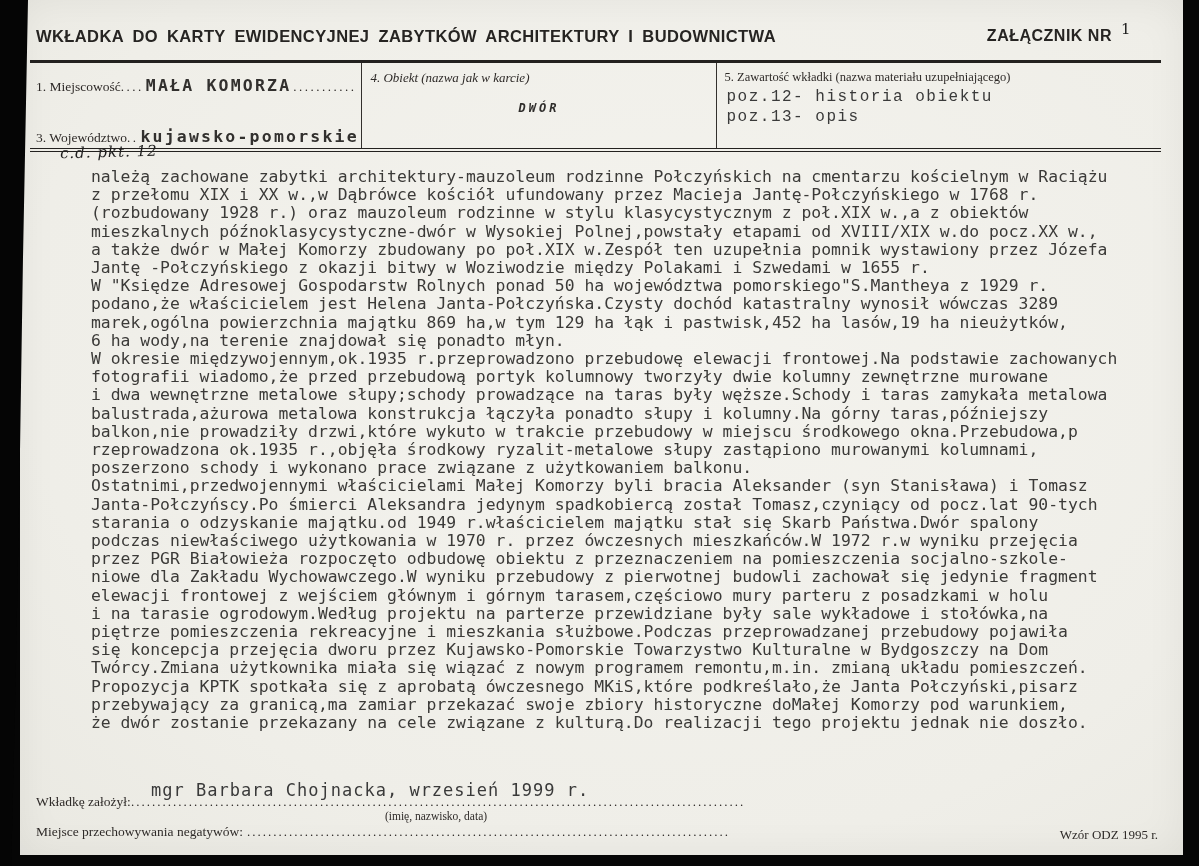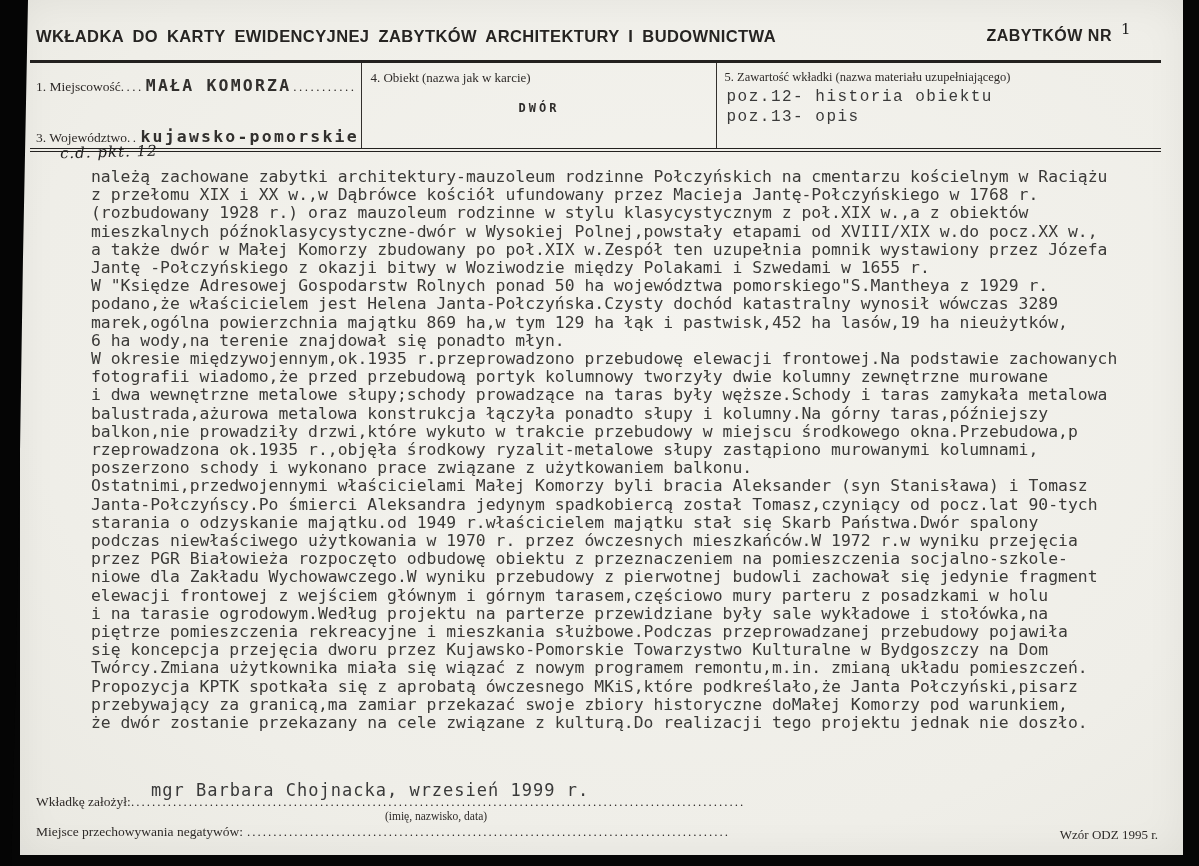--- a/index.html
+++ b/index.html
@@ -25,21 +25,21 @@
               font-size:16px;letter-spacing:.5px;color:#262422;}
   .attachment .hand-number{font-family:"DejaVu Serif", serif;font-weight:400;
               font-size:15px;position:relative;top:-7px;margin-left:9px;color:#1c1c1c;}
 
   
   .form-table{position:absolute;left:10px;top:60px;width:1131px;height:85px;
               border-top:3px solid #23211f;border-bottom:4px double #23211f;
               display:flex;}
   .col{position:relative;height:100%;box-sizing:border-box;}
   .col-location{width:29.3%;}
-  .col-object{width:31.4%;border-left:1.5px solid #33302d;border-right:1.5px solid #33302d;}
+  .col-object{width:31.4%;border-left:1.5px solid #33302d;border-right:1.5px solid #33302d;font-style:italic;}
   .col-contents{width:39.3%;}
   .field-row{position:absolute;left:6px;right:4px;display:flex;align-items:baseline;
              white-space:nowrap;overflow:hidden;}
   .field-row .flabel{font-size:13.5px;color:#2e2a28;flex:none;}
   .field-row .dots{font-size:13px;letter-spacing:2.5px;color:#2e2a28;flex:none;overflow:hidden;}
   .field-row .dots.fill{flex:1;}
   .field-row .fvalue{font-family:"DejaVu Sans Mono", monospace;font-weight:bold;
              font-size:16.5px;letter-spacing:2.2px;color:#32302e;flex:none;margin:0 2px;}
   .box-label{position:absolute;left:8px;top:7px;font-size:13px;color:#2e2a28;}
   .box-label.small{font-size:12.5px;}
@@ -77,21 +77,21 @@
   .template-note{position:absolute;right:25px;top:827px;font-size:13px;color:#2e2a28;}
 </style>
 </head>
 <body>
 
 <div id="scan">
   <div id="paper">
 
     <div class="doc-title">WKŁADKA DO KARTY EWIDENCYJNEJ ZABYTKÓW ARCHITEKTURY I BUDOWNICTWA</div>
     <div class="attachment">
-      <span>ZABYTKÓW NR</span><span class="hand-number">1</span>
+      <span>ZAŁĄCZNIK NR</span><span class="hand-number">1</span>
     </div>
 
     <div class="form-table">
 
       <div class="col col-location">
         <div class="field-row" style="top:13px;">
           <span class="flabel serif">1. Miejscowość</span>
           <span class="dots serif">....</span>
           <span class="fvalue">MAŁA KOMORZA</span>
           <span class="dots serif fill">..............</span>

